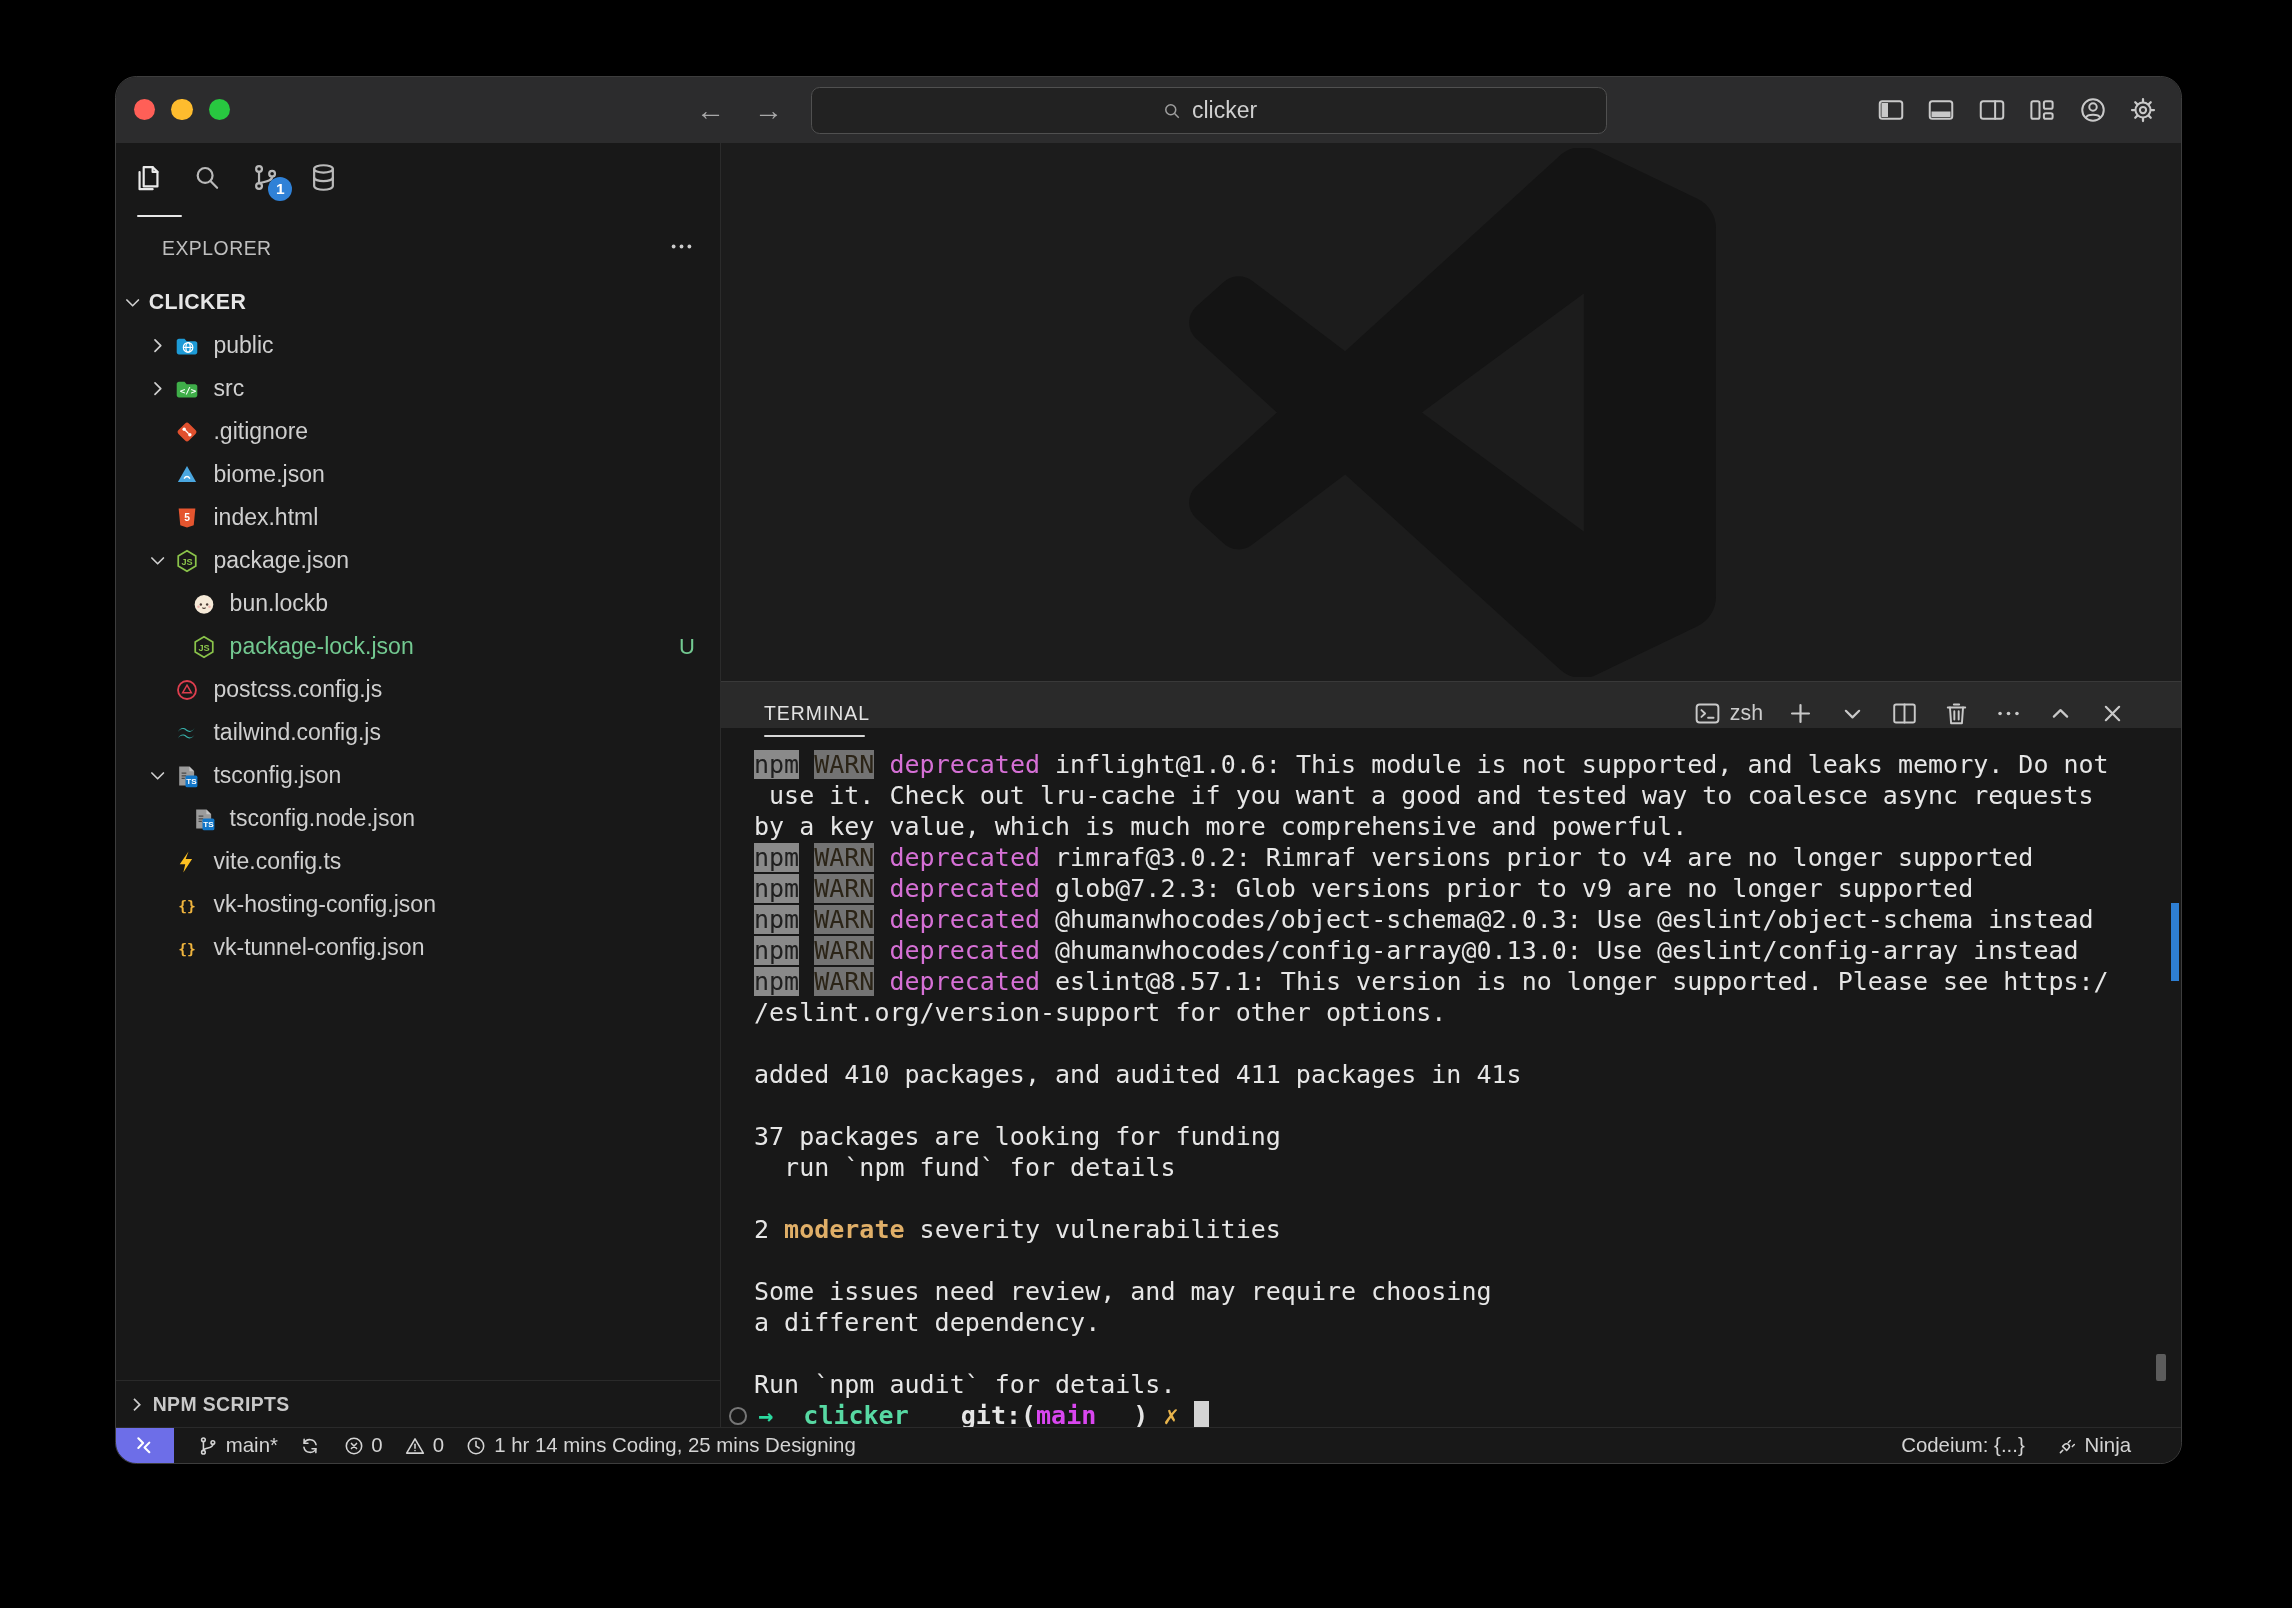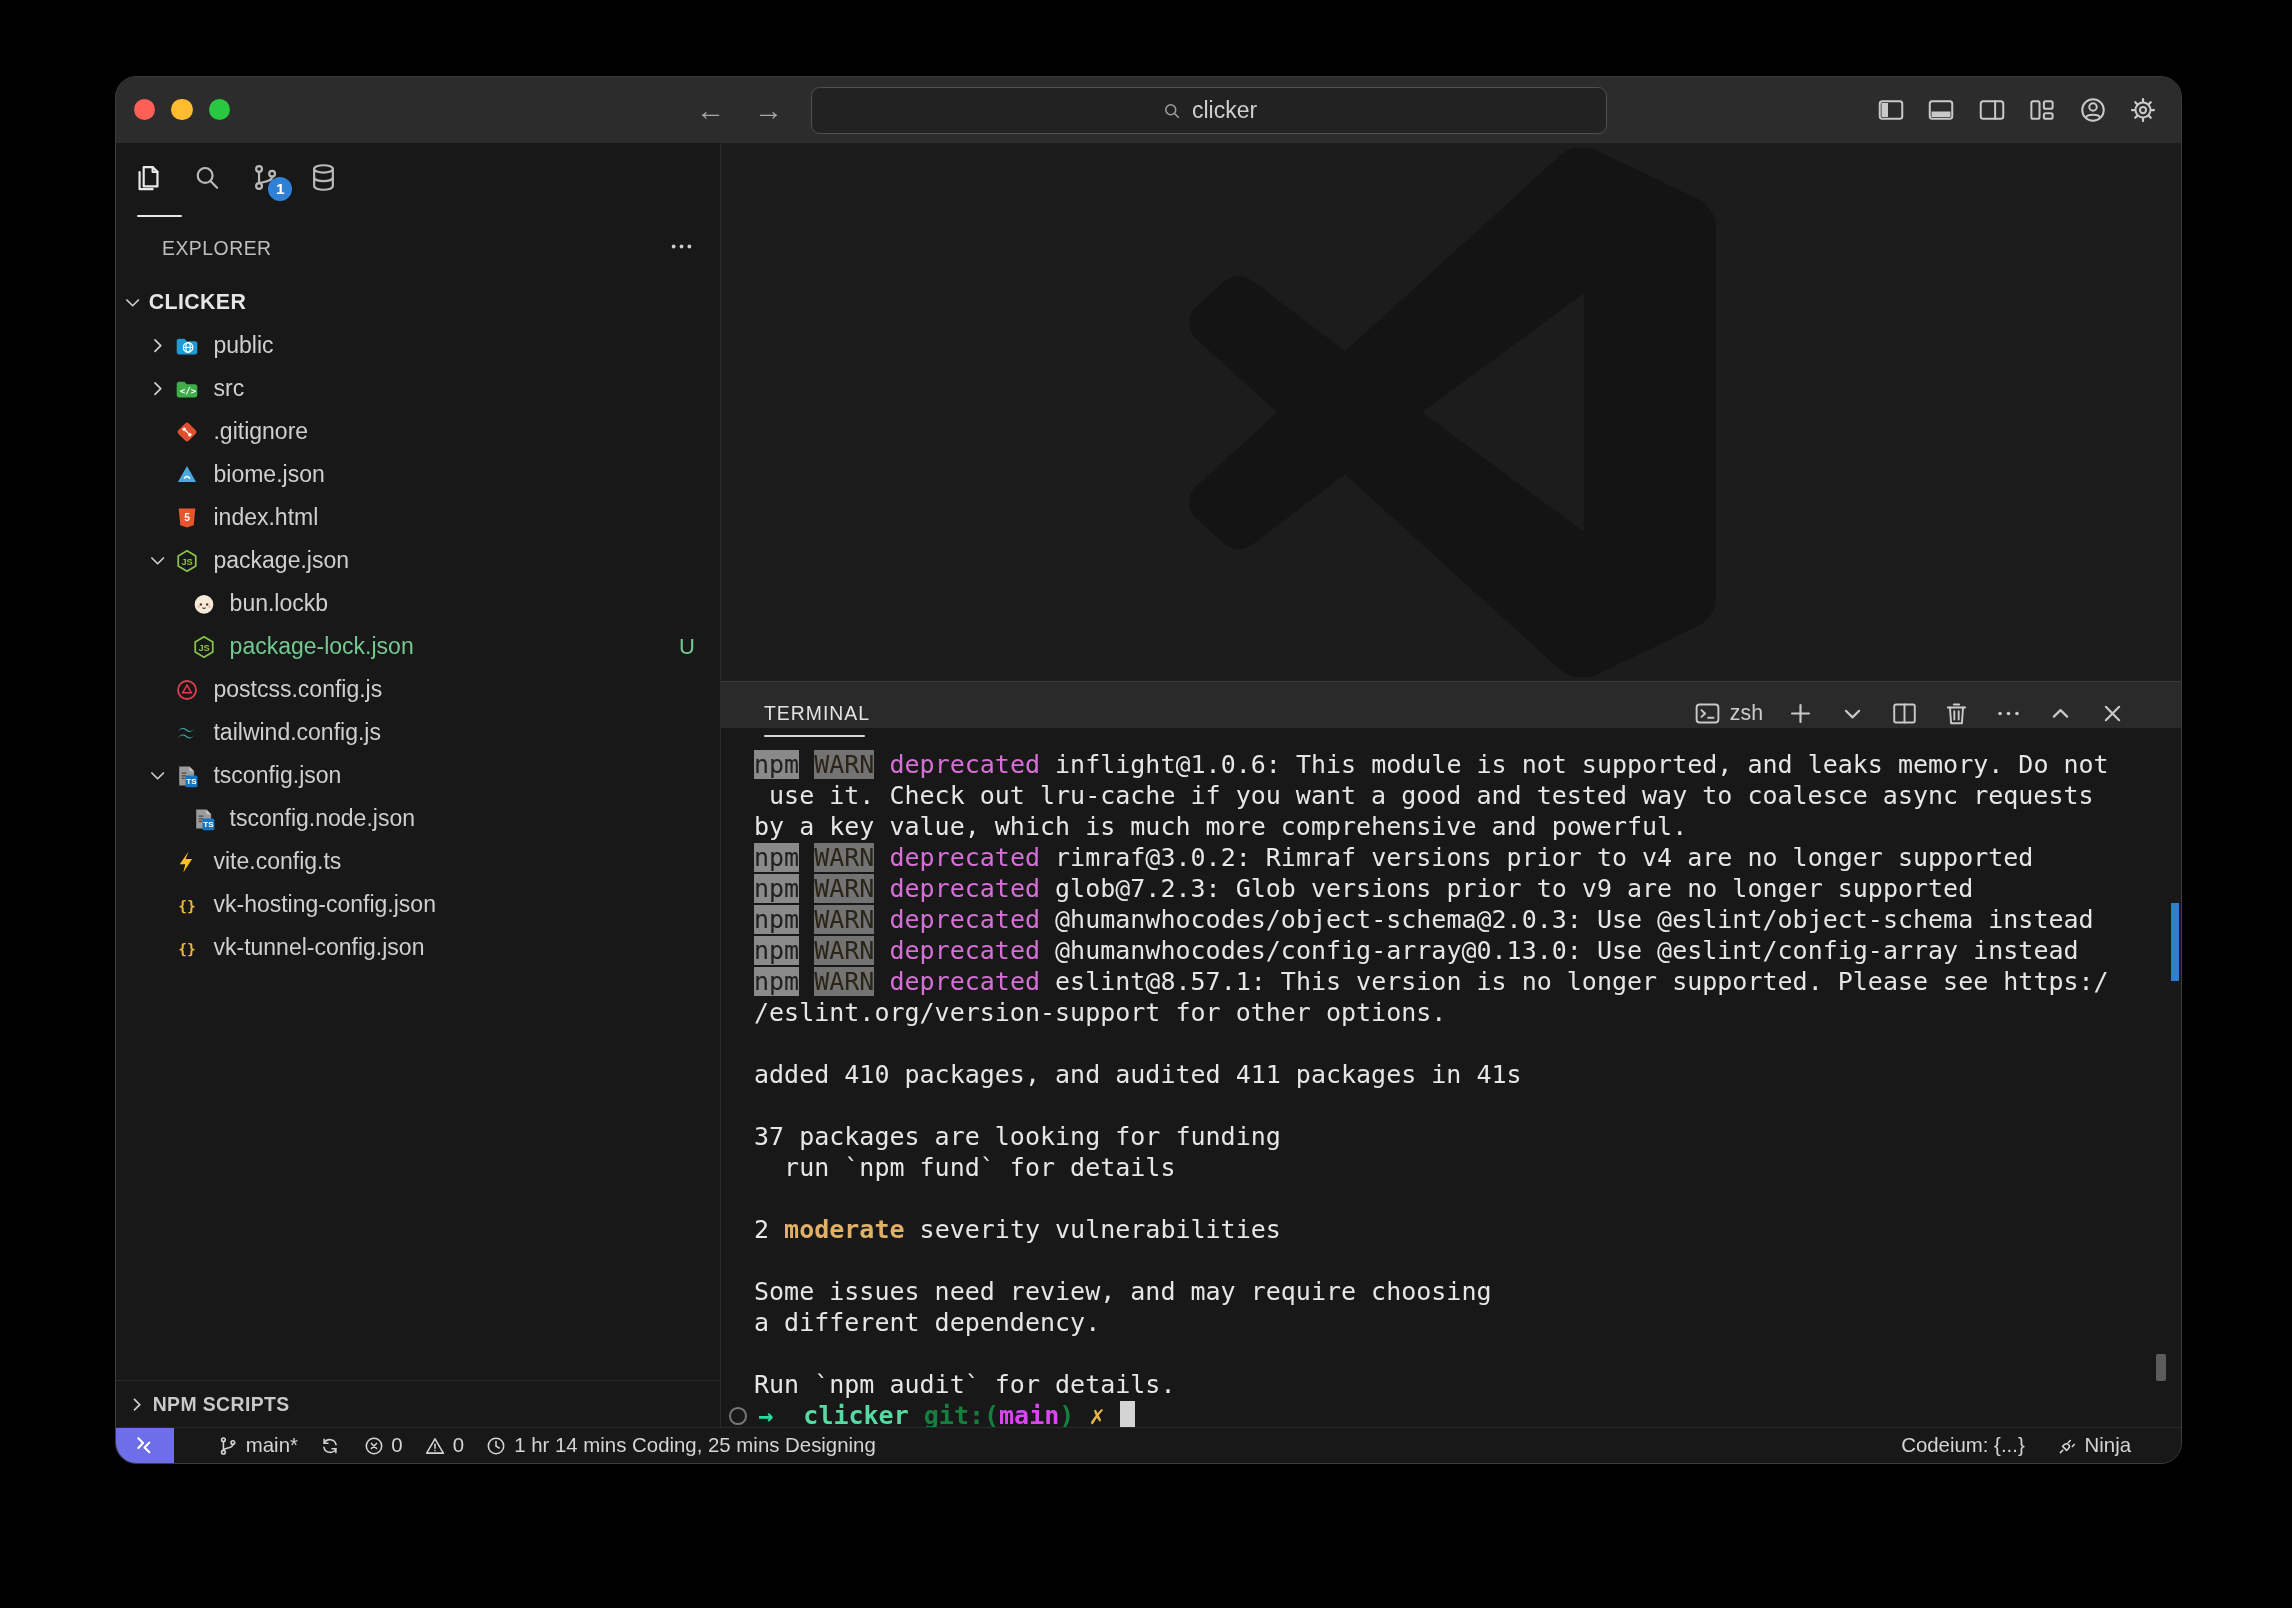--- a/index.html
+++ b/index.html
@@ -66,31 +66,31 @@
   .ta-label{font-size:21.3px;color:#cccccc;}
   .term-body{position:absolute;top:62px;left:0;right:0;bottom:0;padding:4.9px 17.5px 0 33px;overflow:hidden;
              font-family:"DejaVu Sans Mono",monospace;font-size:25px;line-height:31px;color:#e6e6e6;}
   .tl-line{white-space:pre;height:31px;}
   .s-npm{background:#8a8a8a;color:#202020;}
   .s-warn{background:#737373;color:#2b2417;}
   .s-dep{color:#d670d6;}
   .s-mod{color:#e0af68;font-weight:700;}
   .s-arr{color:#2bd99f;font-weight:700;}
   .s-dir{color:#57d9a3;font-weight:700;}
-  .s-git{color:#15803d;font-weight:700;}
+  .s-git{color:#e5e5e5;font-weight:700;margin-left:37px;}
   .s-br{color:#d946ef;font-weight:700;}
   .s-x{color:#e8b44c;}
   .s-cur{background:#d4d4d4;color:transparent;}
   .s-dot{display:inline-block;width:13.6px;height:13.6px;border:2.4px solid #767676;border-radius:50%;
          margin:0 11.6px 1.9px -25px;vertical-align:middle;}
   .scroll-blue{position:absolute;right:1.9px;top:221px;width:7.8px;height:78px;background:#2e7fd4;}
   .scroll-gray{position:absolute;right:15.5px;bottom:47px;width:9.7px;height:27px;background:#5c5c5c;border-radius:1.9px;}
   
   .statusbar{position:absolute;left:0;right:0;bottom:0;height:35px;background:#181818;
-             border-top:1px solid #2a2a2a;display:flex;align-items:center;color:#d4d4d4;font-size:20.4px;gap:20px;}
+             border-top:1px solid #2a2a2a;display:flex;align-items:center;color:#d4d4d4;font-size:20.4px;}
   .sb-remote{width:58px;height:100%;display:flex;align-items:center;justify-content:center;color:#fff;flex:none;}
   .sb-remote svg{width:23px;height:23px;}
   .sb-left{display:flex;align-items:center;gap:21.3px;margin-left:23px;flex:1;}
   .sb-item{display:flex;align-items:center;gap:6.8px;}
   .sb-item svg{width:22px;height:22px;}
   .sb-right{display:flex;align-items:center;gap:31px;margin-right:50px;}
 </style>
 </head>
 <body>
 

